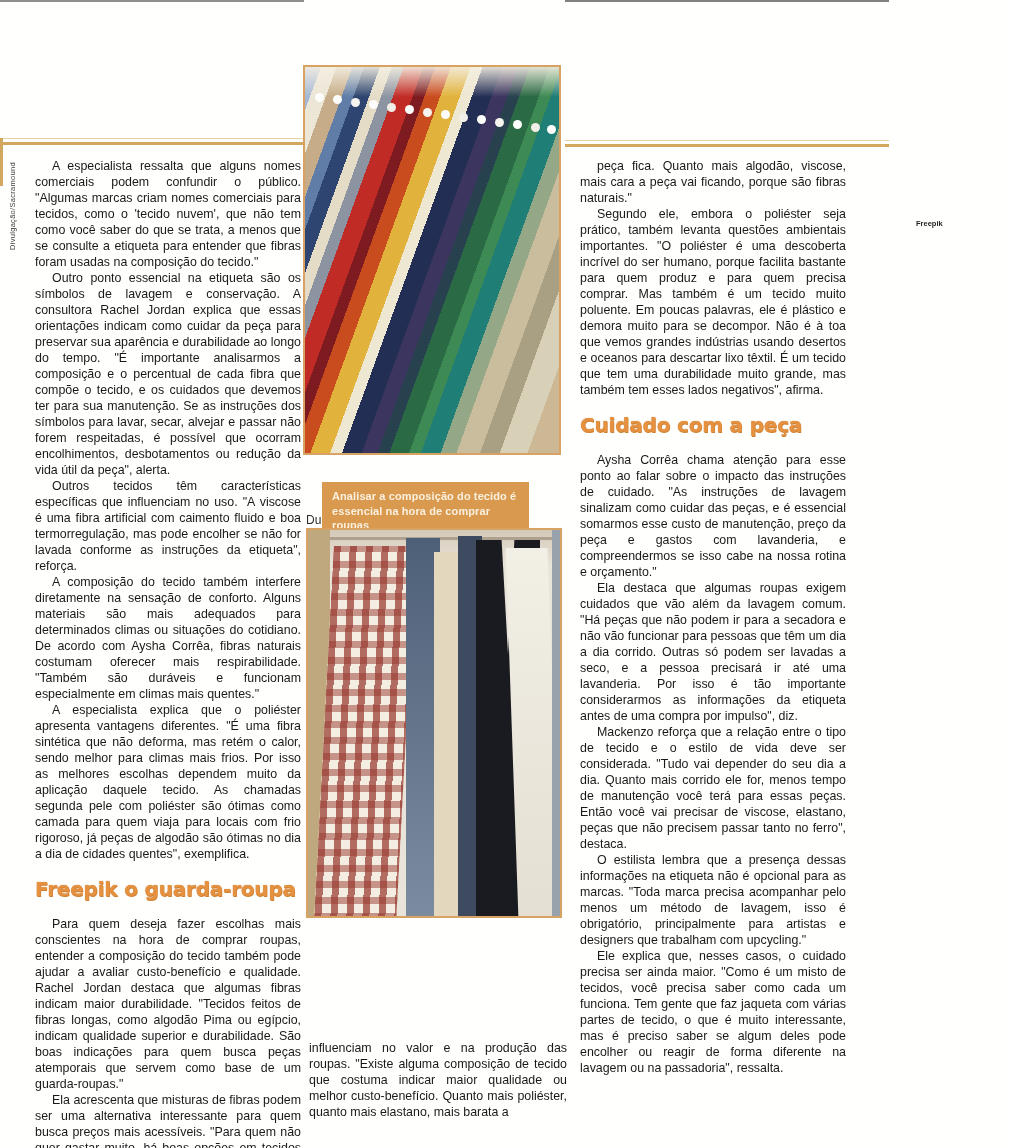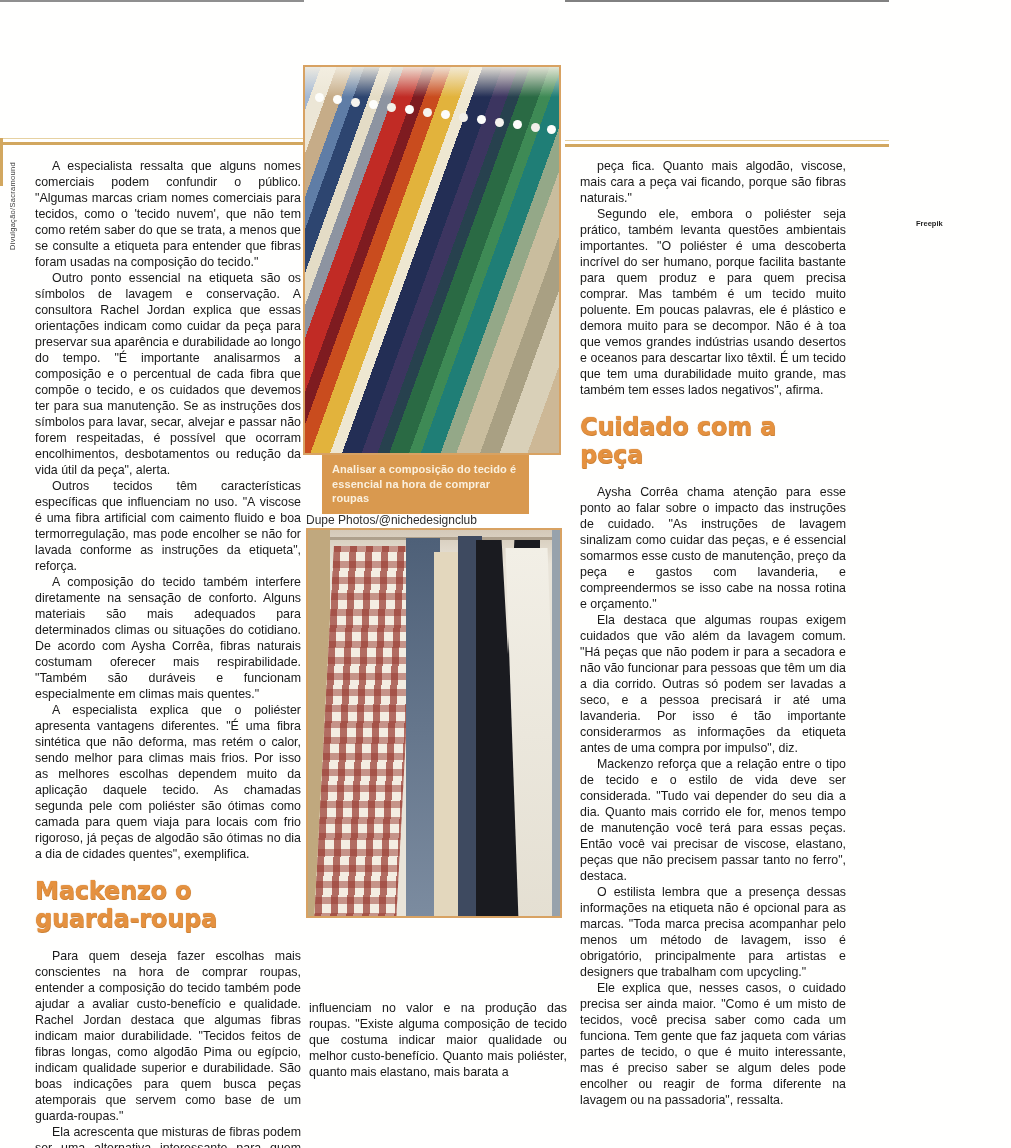--- a/index.html
+++ b/index.html
@@ -21,29 +21,29 @@
   .credit-vert {
     position:absolute; left:8px; top:162px; font-size:7.5px; color:#3c3c3c;
     writing-mode:vertical-rl; transform:rotate(180deg); letter-spacing:.3px; white-space:nowrap;
   }
   .credit-freepik { position:absolute; left:916px; top:179px; font-size:7.5px; font-weight:bold; color:#1f1f1f;margin-top:40px; }
   .credit-center  { position:absolute; left:306px; top:513px; font-size:12px; color:#2e2e2e; }
   
   .col { position:absolute; color:#161616; }
   .col-left  { left:35px;  top:158px; width:266px; }
   .col-right { left:580px; top:158px; width:266px; }
-  .col-center-text { left:309px; top:1000px; width:258px; }
+  .col-center-text { left:309px; top:1040px; width:258px; }
   .col p {
     font-size:12.4px; line-height:16px; text-align:justify; text-indent:17px;
     color:#191919;
   }
   .col-center-text p { text-indent:0; }
   .heading {
     font-family:"DejaVu Sans", sans-serif;
-    font-size:24px; font-weight:800; color:#e5913f;
+    font-size:20px; font-weight:800; color:#e5913f;
     text-shadow:0 0 1px #c07a33, .5px .5px 0 #cf8336;
     letter-spacing:-.2px; margin:15px 0 15px;
   }
   
   .photo { position:absolute; border:2px solid #d8a262; overflow:hidden; background:#eee; }
   .photo-ties { left:303px; top:65px; width:258px; height:390px; }
   .ties-stripes { position:absolute; inset:0;
     background:linear-gradient(110deg,
       #a3b8d4 0 4%, #ece6d6 4% 8%, #c6ac88 8% 12%, #5f7da6 12% 15%,
       #2d4570 15% 19%, #e4dcc6 19% 22%, #8d94a1 22% 25%, #c12b25 25% 30%,
@@ -79,47 +79,47 @@
     clip-path:polygon(0 0, 40% 0, 50% 30%, 60% 0, 100% 0, 100% 100%, 0 100%); }
   .cl-white { position:absolute; left:204px; top:18px; width:42px; height:372px;
     background:linear-gradient(#f2efe6, #e4dfd2); transform:skewX(2deg); }
   .cl-gray { position:absolute; left:244px; top:0; width:12px; height:390px; background:#97a2ac; }
   
   .caption {
     position:absolute; left:322px; width:207px; background:#d9994f; color:#faf0de;
     font-weight:bold; font-size:11px; line-height:14.5px; padding:7px 10px 8px;
     letter-spacing:.1px;
   }
-  .caption-1 { top:455px; }
+  .caption-1 { top:482px; }
   .caption-2 { top:922px; }
 </style>
 </head>
 <body>
 
 <div class="page">
 
   <div class="rule rule-gray-left"></div>
   <div class="rule rule-gray-right"></div>
   <div class="rule rule-tan-light-left"></div>
   <div class="rule rule-tan-dark-left"></div>
   <div class="rule rule-tan-light-right"></div>
   <div class="rule rule-tan-dark-right"></div>
   <div class="rule rule-tan-vert"></div>
 
   <div class="credit-vert">Divulgação/Sacramound</div>
   <div class="credit-freepik">Freepik</div>
   <div class="credit-center">Dupe Photos/@nichedesignclub</div>
 
   <div class="col col-left">
-    <p>A especialista ressalta que alguns nomes comerciais podem confundir o público. "Algumas marcas criam nomes comerciais para tecidos, como o 'tecido nuvem', que não tem como retém saber do que se trata, a menos que se consulte a etiqueta para entender que fibras foram usadas na composição do tecido."</p>
+    <p>A especialista ressalta que alguns nomes comerciais podem confundir o público. "Algumas marcas criam nomes comerciais para tecidos, como o 'tecido nuvem', que não tem como você saber do que se trata, a menos que se consulte a etiqueta para entender que fibras foram usadas na composição do tecido."</p>
     <p>Outro ponto essencial na etiqueta são os símbolos de lavagem e conservação. A consultora Rachel Jordan explica que essas orientações indicam como cuidar da peça para preservar sua aparência e durabilidade ao longo do tempo. "É importante analisarmos a composição e o percentual de cada fibra que compõe o tecido, e os cuidados que devemos ter para sua manutenção. Se as instruções dos símbolos para lavar, secar, alvejar e passar não forem respeitadas, é possível que ocorram encolhimentos, desbotamentos ou redução da vida útil da peça", alerta.</p>
     <p>Outros tecidos têm características específicas que influenciam no uso. "A viscose é uma fibra artificial com caimento fluido e boa termorregulação, mas pode encolher se não for lavada conforme as instruções da etiqueta", reforça.</p>
     <p>A composição do tecido também interfere diretamente na sensação de conforto. Alguns materiais são mais adequados para determinados climas ou situações do cotidiano. De acordo com Aysha Corrêa, fibras naturais costumam oferecer mais respirabilidade. "Também são duráveis e funcionam especialmente em climas mais quentes."</p>
     <p>A especialista explica que o poliéster apresenta vantagens diferentes. "É uma fibra sintética que não deforma, mas retém o calor, sendo melhor para climas mais frios. Por isso as melhores escolhas dependem muito da aplicação daquele tecido. As chamadas segunda pele com poliéster são ótimas como camada para quem viaja para locais com frio rigoroso, já peças de algodão são ótimas no dia a dia de cidades quentes", exemplifica.</p>
-    <h2 class="heading">Mackenzo o guarda-roupa</h2>
+    <h2 class="heading">Freepik o guarda-roupa</h2>
     <p>Para quem deseja fazer escolhas mais conscientes na hora de comprar roupas, entender a composição do tecido também pode ajudar a avaliar custo-benefício e qualidade. Rachel Jordan destaca que algumas fibras indicam maior durabilidade. "Tecidos feitos de fibras longas, como algodão Pima ou egípcio, indicam qualidade superior e durabilidade. São boas indicações para quem busca peças atemporais que servem como base de um guarda-roupas."</p>
     <p>Ela acrescenta que misturas de fibras podem ser uma alternativa interessante para quem busca preços mais acessíveis. "Para quem não quer gastar muito, há boas opções em tecidos mistos como o viscolinho (mistura de viscose com linho), que são mais baratos que tecidos de linho puro, por exemplo. Outro bom indicador de qualidade é o toque do tecido em contato com a pele, as de qualidade superior têm maciez uniforme."</p>
 
   </div>
 
   <div class="photo photo-ties">
     <div class="ties-stripes"></div>
     <div class="ties-top-light"></div>
     <div class="hooks"></div>
   </div>

